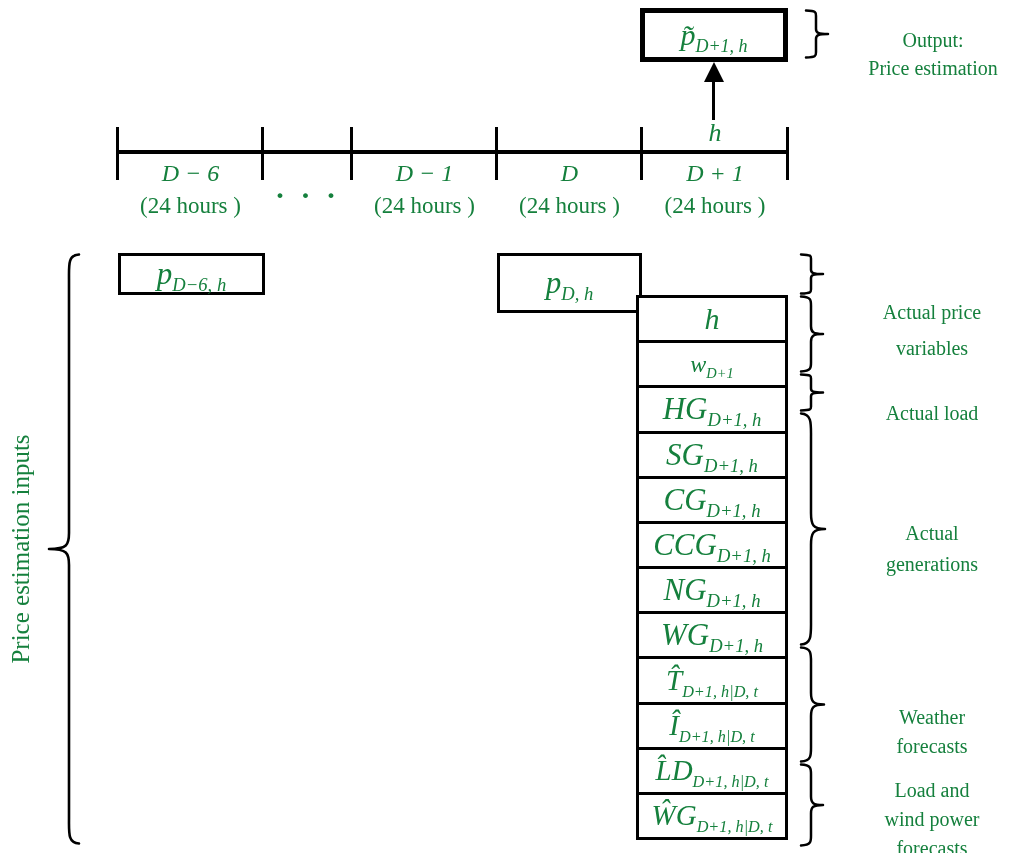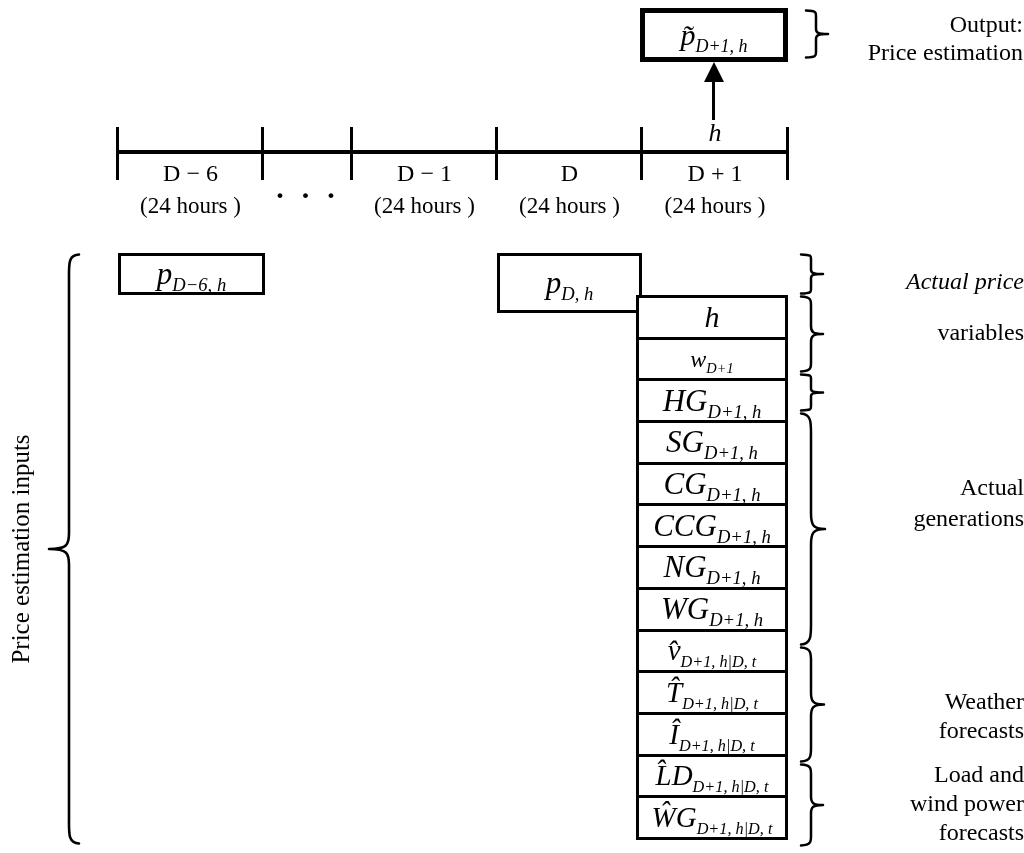--- a/index.html
+++ b/index.html
@@ -1,30 +1,30 @@
 <!DOCTYPE html>
 <html><head>
 <meta charset="utf-8">
 <style>
   html,body{margin:0;padding:0;background:#ffffff;}
   .canvas{
     position:relative;width:1024px;height:853px;background:#ffffff;
-    font-family:"Liberation Serif","DejaVu Serif",serif;color:#000000;overflow:hidden;
+    font-family:"Liberation Serif","DejaVu Serif",serif;color:#15803d;overflow:hidden;
   }
   .abs{position:absolute;}
   .ctr{display:flex;align-items:center;justify-content:center;text-align:center;}
   .math{font-style:italic;}
   sub{font-size:0.60em;font-style:italic;line-height:0;}
   .box{border:3px solid #000;box-sizing:border-box;background:#fff;}
   .outbox{border:5px solid #000;box-sizing:border-box;background:#fff;}
   .tick{width:3px;background:#000;}
   .tl{height:4px;background:#000;}
-  .seglab{font-size:24px;text-align:right;}
+  .seglab{font-size:24px;font-style:italic;text-align:right;}
   .hourslab{font-size:23px;}
-  .rlabel{font-size:24px;line-height:29px;text-align:right;}
+  .rlabel{font-size:20px;line-height:29px;text-align:center;margin-top:16px;}
   .mv{font-size:31px;font-style:italic;white-space:nowrap;}
   .mv.sm{font-size:24px;}
   .mv.fc{font-size:29px;}
   .mv.fc sub{font-size:0.56em;}
   .stack{display:flex;flex-direction:column;border:3px solid #000;box-sizing:border-box;background:#fff;}
   .srow{flex:1 1 0;border-bottom:3px solid #000;display:flex;align-items:center;justify-content:center;background:#fff;}
   .srow:last-child{border-bottom:none;}
   .dots{font-size:30px;font-weight:bold;letter-spacing:4px;}
   .arrowshaft{width:3px;background:#000;}
   .arrowhead{width:0;height:0;border-left:10px solid transparent;border-right:10px solid transparent;border-bottom:20px solid #000;}
@@ -99,23 +99,20 @@
     <div class="srow">
         <span class="mv"><span>CCG</span><sub>D+1, h</sub></span>
       </div>
     <div class="srow">
         <span class="mv"><span>NG</span><sub>D+1, h</sub></span>
       </div>
     <div class="srow">
         <span class="mv"><span>WG</span><sub>D+1, h</sub></span>
       </div>
     <div class="srow">
-        <span class="mv fc"><span>v̂</span><sub>D+1, h|D, t</sub></span>
-      </div>
-    <div class="srow">
         <span class="mv fc"><span>T̂</span><sub>D+1, h|D, t</sub></span>
       </div>
     <div class="srow">
         <span class="mv fc"><span>Î</span><sub>D+1, h|D, t</sub></span>
       </div>
     <div class="srow">
         <span class="mv fc"><span>L̂D</span><sub>D+1, h|D, t</sub></span>
       </div>
     <div class="srow">
         <span class="mv fc"><span>ŴG</span><sub>D+1, h|D, t</sub></span>
@@ -134,27 +131,30 @@
   <svg class="abs brace" style="left:796px;top:412px;" viewBox="0 0 32 234" width="32" height="234">
       <path fill="none" stroke="#000" stroke-width="2.5" stroke-linecap="round" stroke-linejoin="round" d="M5 1.5 C16 2 15 11.700000000000001 15 26 L15 101 C15 113 17 117 29 117 C17 117 15 121 15 133 L15 208 C15 222.3 16 232 5 232.5"></path>
     </svg>
   <svg class="abs brace" style="left:796px;top:646px;" viewBox="0 0 31 117" width="31" height="117">
       <path fill="none" stroke="#000" stroke-width="2.5" stroke-linecap="round" stroke-linejoin="round" d="M5 1.5 C16 2 15 8.424 15 18.72 L15 46.8 C15 55.575 17 58.5 28 58.5 C17 58.5 15 61.425 15 70.2 L15 98.28 C15 108.576 16 115 5 115.5"></path>
     </svg>
   <svg class="abs brace" style="left:796px;top:763px;" viewBox="0 0 30 84" width="30" height="84">
       <path fill="none" stroke="#000" stroke-width="2.5" stroke-linecap="round" stroke-linejoin="round" d="M5 1.5 C16 2 15 6.048 15 13.44 L15 33.6 C15 39.9 17 42 27 42 C17 42 15 44.1 15 50.4 L15 70.56 C15 77.952 16 82 5 82.5"></path>
     </svg>
 
-  <div class="abs rlabel" style="left:840px;top:267px;width:184px;font-style:italic;">
+  <div class="abs rlabel" style="left:840px;top:282px;width:184px;">
     <div>Actual price</div>
   </div>
   <div class="abs rlabel" style="left:840px;top:318px;width:184px;">
     <div>variables</div>
   </div>
-  <div class="abs rlabel" style="left:840px;top:472px;width:184px;line-height:31px;">
+  <div class="abs rlabel" style="left:840px;top:383px;width:184px;">
+    <div>Actual load</div>
+  </div>
+  <div class="abs rlabel" style="left:840px;top:502px;width:184px;line-height:31px;">
     <div>Actual</div>
     <div>generations</div>
   </div>
   <div class="abs rlabel" style="left:840px;top:687px;width:184px;">
     <div>Weather</div>
     <div>forecasts</div>
   </div>
   <div class="abs rlabel" style="left:840px;top:760px;width:184px;">
     <div>Load and</div>
     <div>wind power</div>

